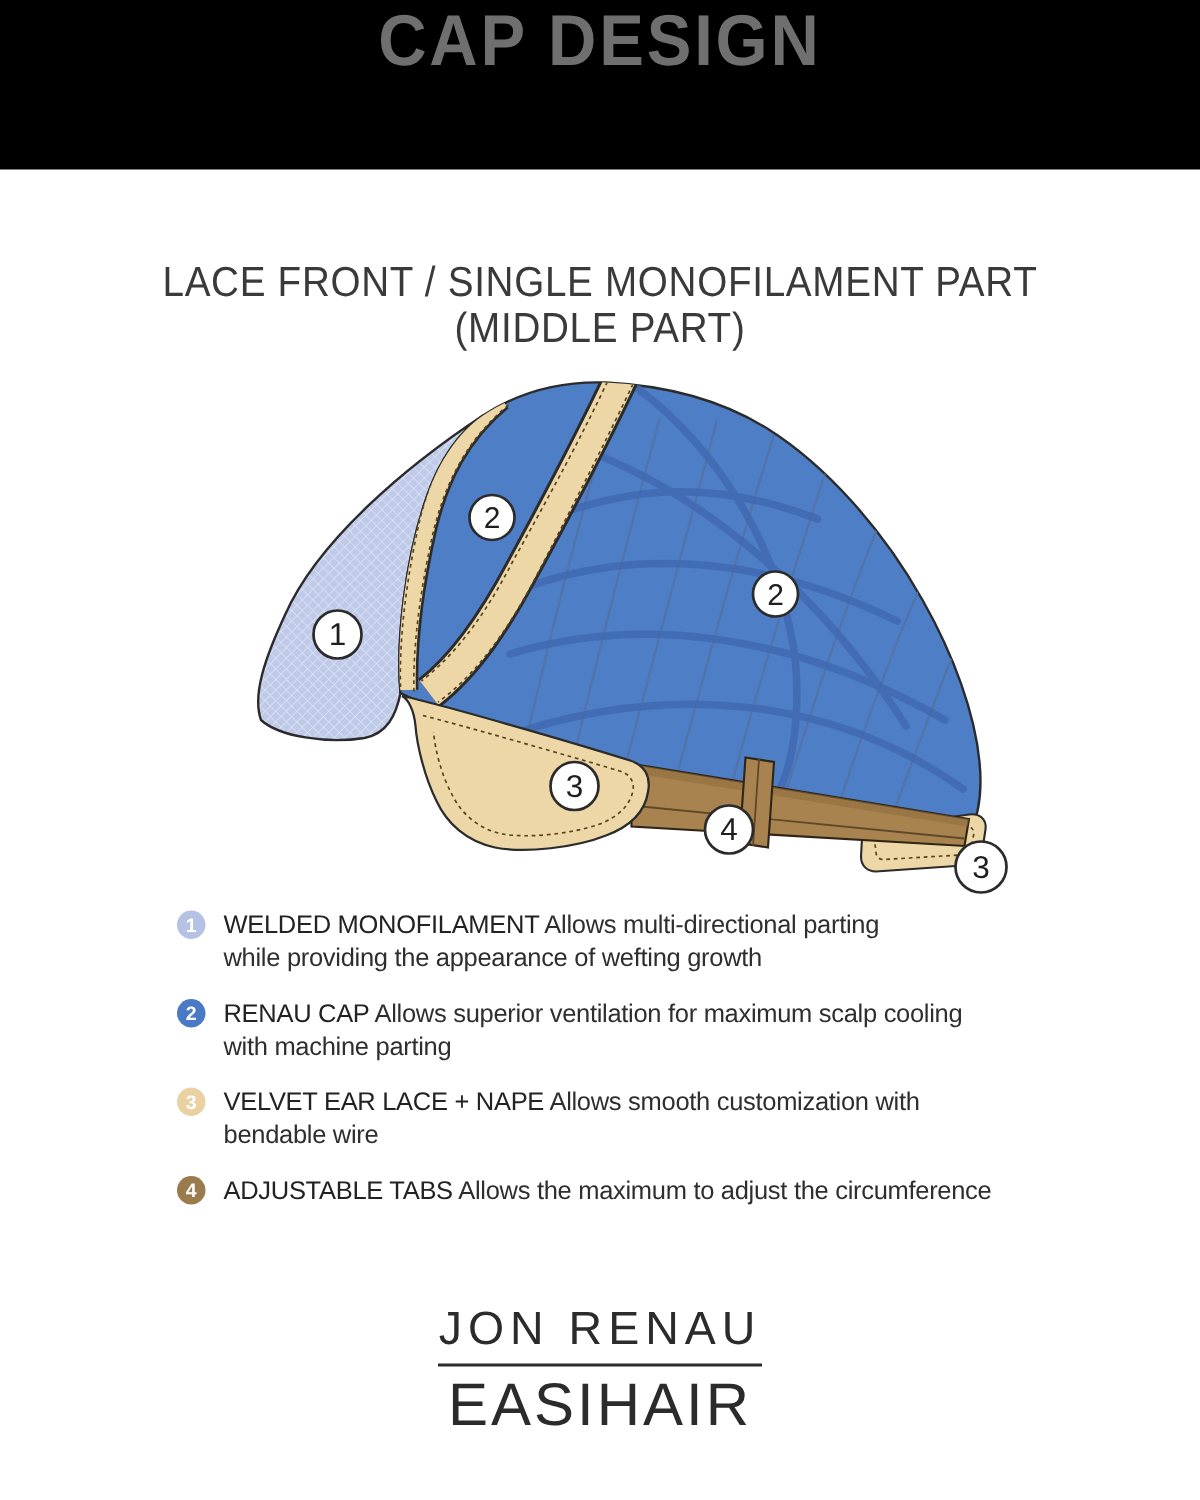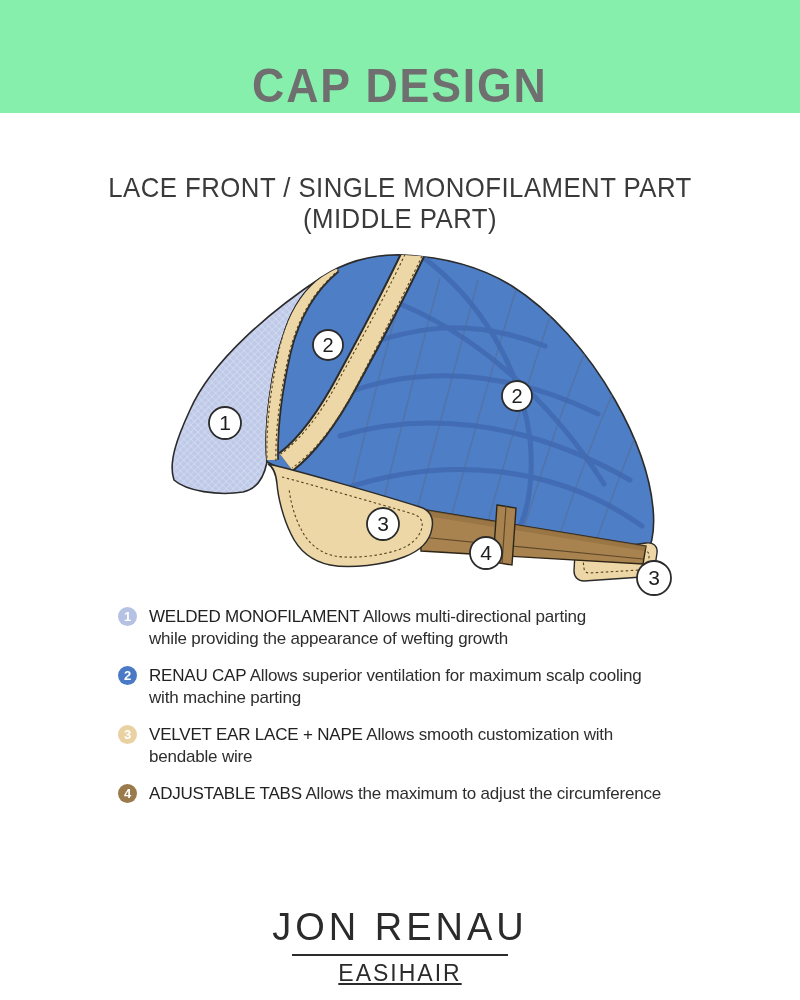--- a/index.html
+++ b/index.html
@@ -1,20 +1,20 @@
 <!DOCTYPE html>
 <html><head>
 <meta charset="utf-8">
 <style>
   html,body{margin:0;padding:0;background:#fff;}
   .page{position:relative;width:800px;height:1000px;background:#ffffff;overflow:hidden;
         font-family:"Liberation Sans",sans-serif;}
   
-  .header{position:absolute;left:0;top:0;width:800px;height:113px;background:#86efac;
-          display:flex;align-items:flex-end;justify-content:center;}
+  .header{position:absolute;left:0;top:0;width:800px;height:113px;background:#000000;
+          display:flex;align-items:flex-start;justify-content:center;}
   .header h1{margin:0;font-size:48px;font-weight:700;color:#6f6f6f;letter-spacing:2px;
              transform:scaleX(.93);transform-origin:50% 50%;}
   
   .subtitle{position:absolute;left:0;top:172px;width:800px;text-align:center;
             font-size:28px;line-height:31px;color:#3a3a3a;letter-spacing:.5px;
             transform:scaleX(.92);transform-origin:50% 50%;}
   
   .diagram{position:absolute;left:130px;top:242px;width:560px;height:360px;}
   .diagram text{font-family:"Liberation Sans",sans-serif;fill:#1e1e1e;}
   .cnum{font-size:21px;font-weight:400;text-anchor:middle;}
@@ -22,23 +22,23 @@
   
   .legend{position:absolute;left:118px;top:606px;width:660px;}
   .legend-item{display:flex;margin-bottom:15px;}
   .bullet{flex:0 0 auto;width:19px;height:19px;border-radius:50%;margin:1px 12px 0 0;
           display:inline-flex;align-items:center;justify-content:center;
           color:#fff;font-size:13px;font-weight:700;}
   .ltext{font-size:17px;line-height:22px;color:#2e2e2e;letter-spacing:-.2px;width:620px;}
   .ltext .b{font-weight:400;color:#222;}
   
   .branding{position:absolute;left:0;top:868px;width:800px;text-align:center;color:#2b2b2b;}
-  .brand1{font-size:38px;letter-spacing:4px;font-weight:400;margin-top:38px;}
+  .brand1{font-size:31px;letter-spacing:4px;font-weight:400;}
   .brand-divider{width:216px;height:2px;background:#2b2b2b;margin:5px auto 4px auto;}
-  .brand2{font-size:23px;letter-spacing:2px;font-weight:400;text-decoration:underline;}
+  .brand2{font-size:40px;letter-spacing:2px;font-weight:400;}
 </style>
 </head>
 <body>
 
 <div class="page">
 
   <div class="header">
     <h1>CAP DESIGN</h1>
   </div>
 

